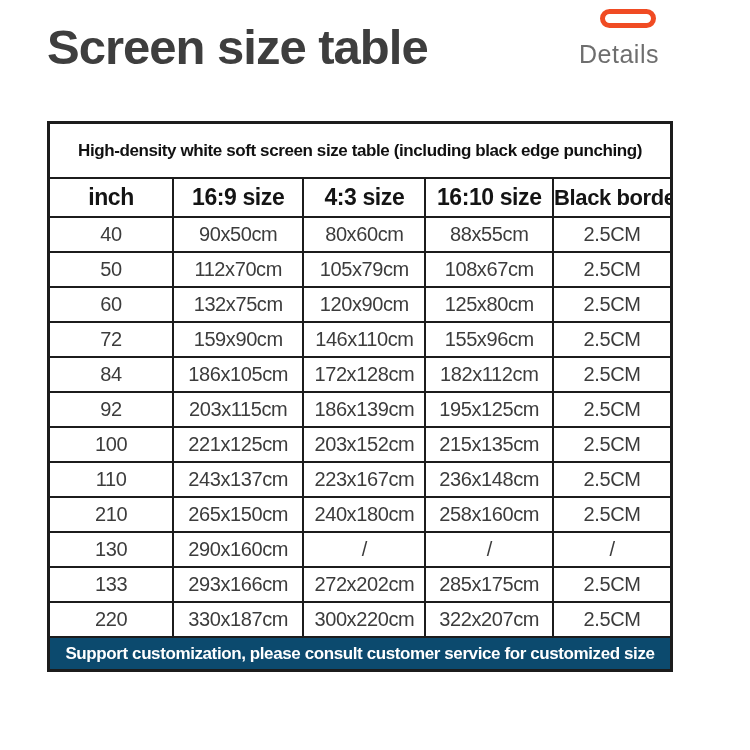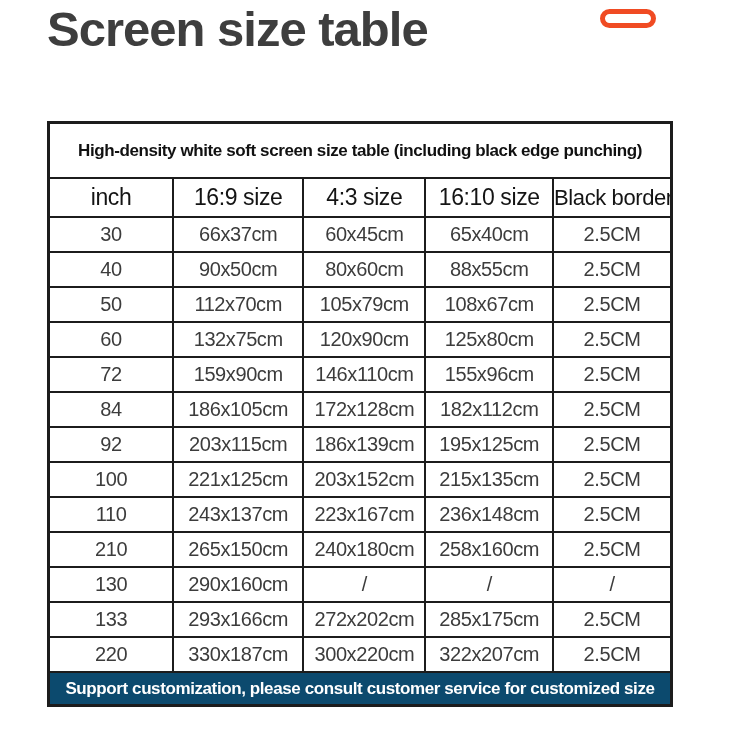--- a/index.html
+++ b/index.html
@@ -14,21 +14,21 @@
   .page {
     position: relative;
     width: 750px;
     height: 750px;
     background: #ffffff;
   }
   
   .page-title {
     position: absolute;
     left: 47px;
-    top: 1px;
+    top: 19px;
     margin: 0;
     font-size: 49px;
     font-weight: 600;
     letter-spacing: -1px;
     color: #3e3e3e;
   }
   .details-block {
     position: absolute;
     left: 571px;
     top: 9px;
@@ -73,21 +73,21 @@
   td.caption-cell {
     height: 53px;
     font-size: 17px;
     font-weight: 600;
     letter-spacing: -0.4px;
     color: #111111;
   }
   tr.header-row th {
     height: 37px;
     font-size: 23px;
-    font-weight: 400;
+    font-weight: 700;
     letter-spacing: -0.4px;
     color: #141414;
   }
   tr.header-row th:last-child {
     font-size: 22px;
     letter-spacing: -0.4px;
   }
   tbody tr td {
     height: 33px;
     font-size: 20px;
@@ -106,20 +106,21 @@
 </style>
 </head>
 <body>
 
 <div class="page">
 
   <h1 class="page-title">Screen size table</h1>
 
   <div class="details-block">
     <span class="details-pill"></span>
+    <span class="details-label">Details</span>
   </div>
 
   <table class="size-table">
     <colgroup>
       <col style="width:20.0%">
       <col style="width:20.9%">
       <col style="width:19.6%">
       <col style="width:20.5%">
       <col style="width:19.0%">
     </colgroup>
@@ -130,27 +131,20 @@
       <tr class="header-row" id="header-row">
           <th>inch</th>
           <th>16:9 size</th>
           <th>4:3 size</th>
           <th>16:10 size</th>
           <th>Black border</th>
         </tr>
     </thead>
     <tbody id="table-body">
         <tr>
-          <td>30</td>
-          <td>66x37cm</td>
-          <td>60x45cm</td>
-          <td>65x40cm</td>
-          <td>2.5CM</td>
-        </tr>
-        <tr>
           <td>40</td>
           <td>90x50cm</td>
           <td>80x60cm</td>
           <td>88x55cm</td>
           <td>2.5CM</td>
         </tr>
         <tr>
           <td>50</td>
           <td>112x70cm</td>
           <td>105x79cm</td>

